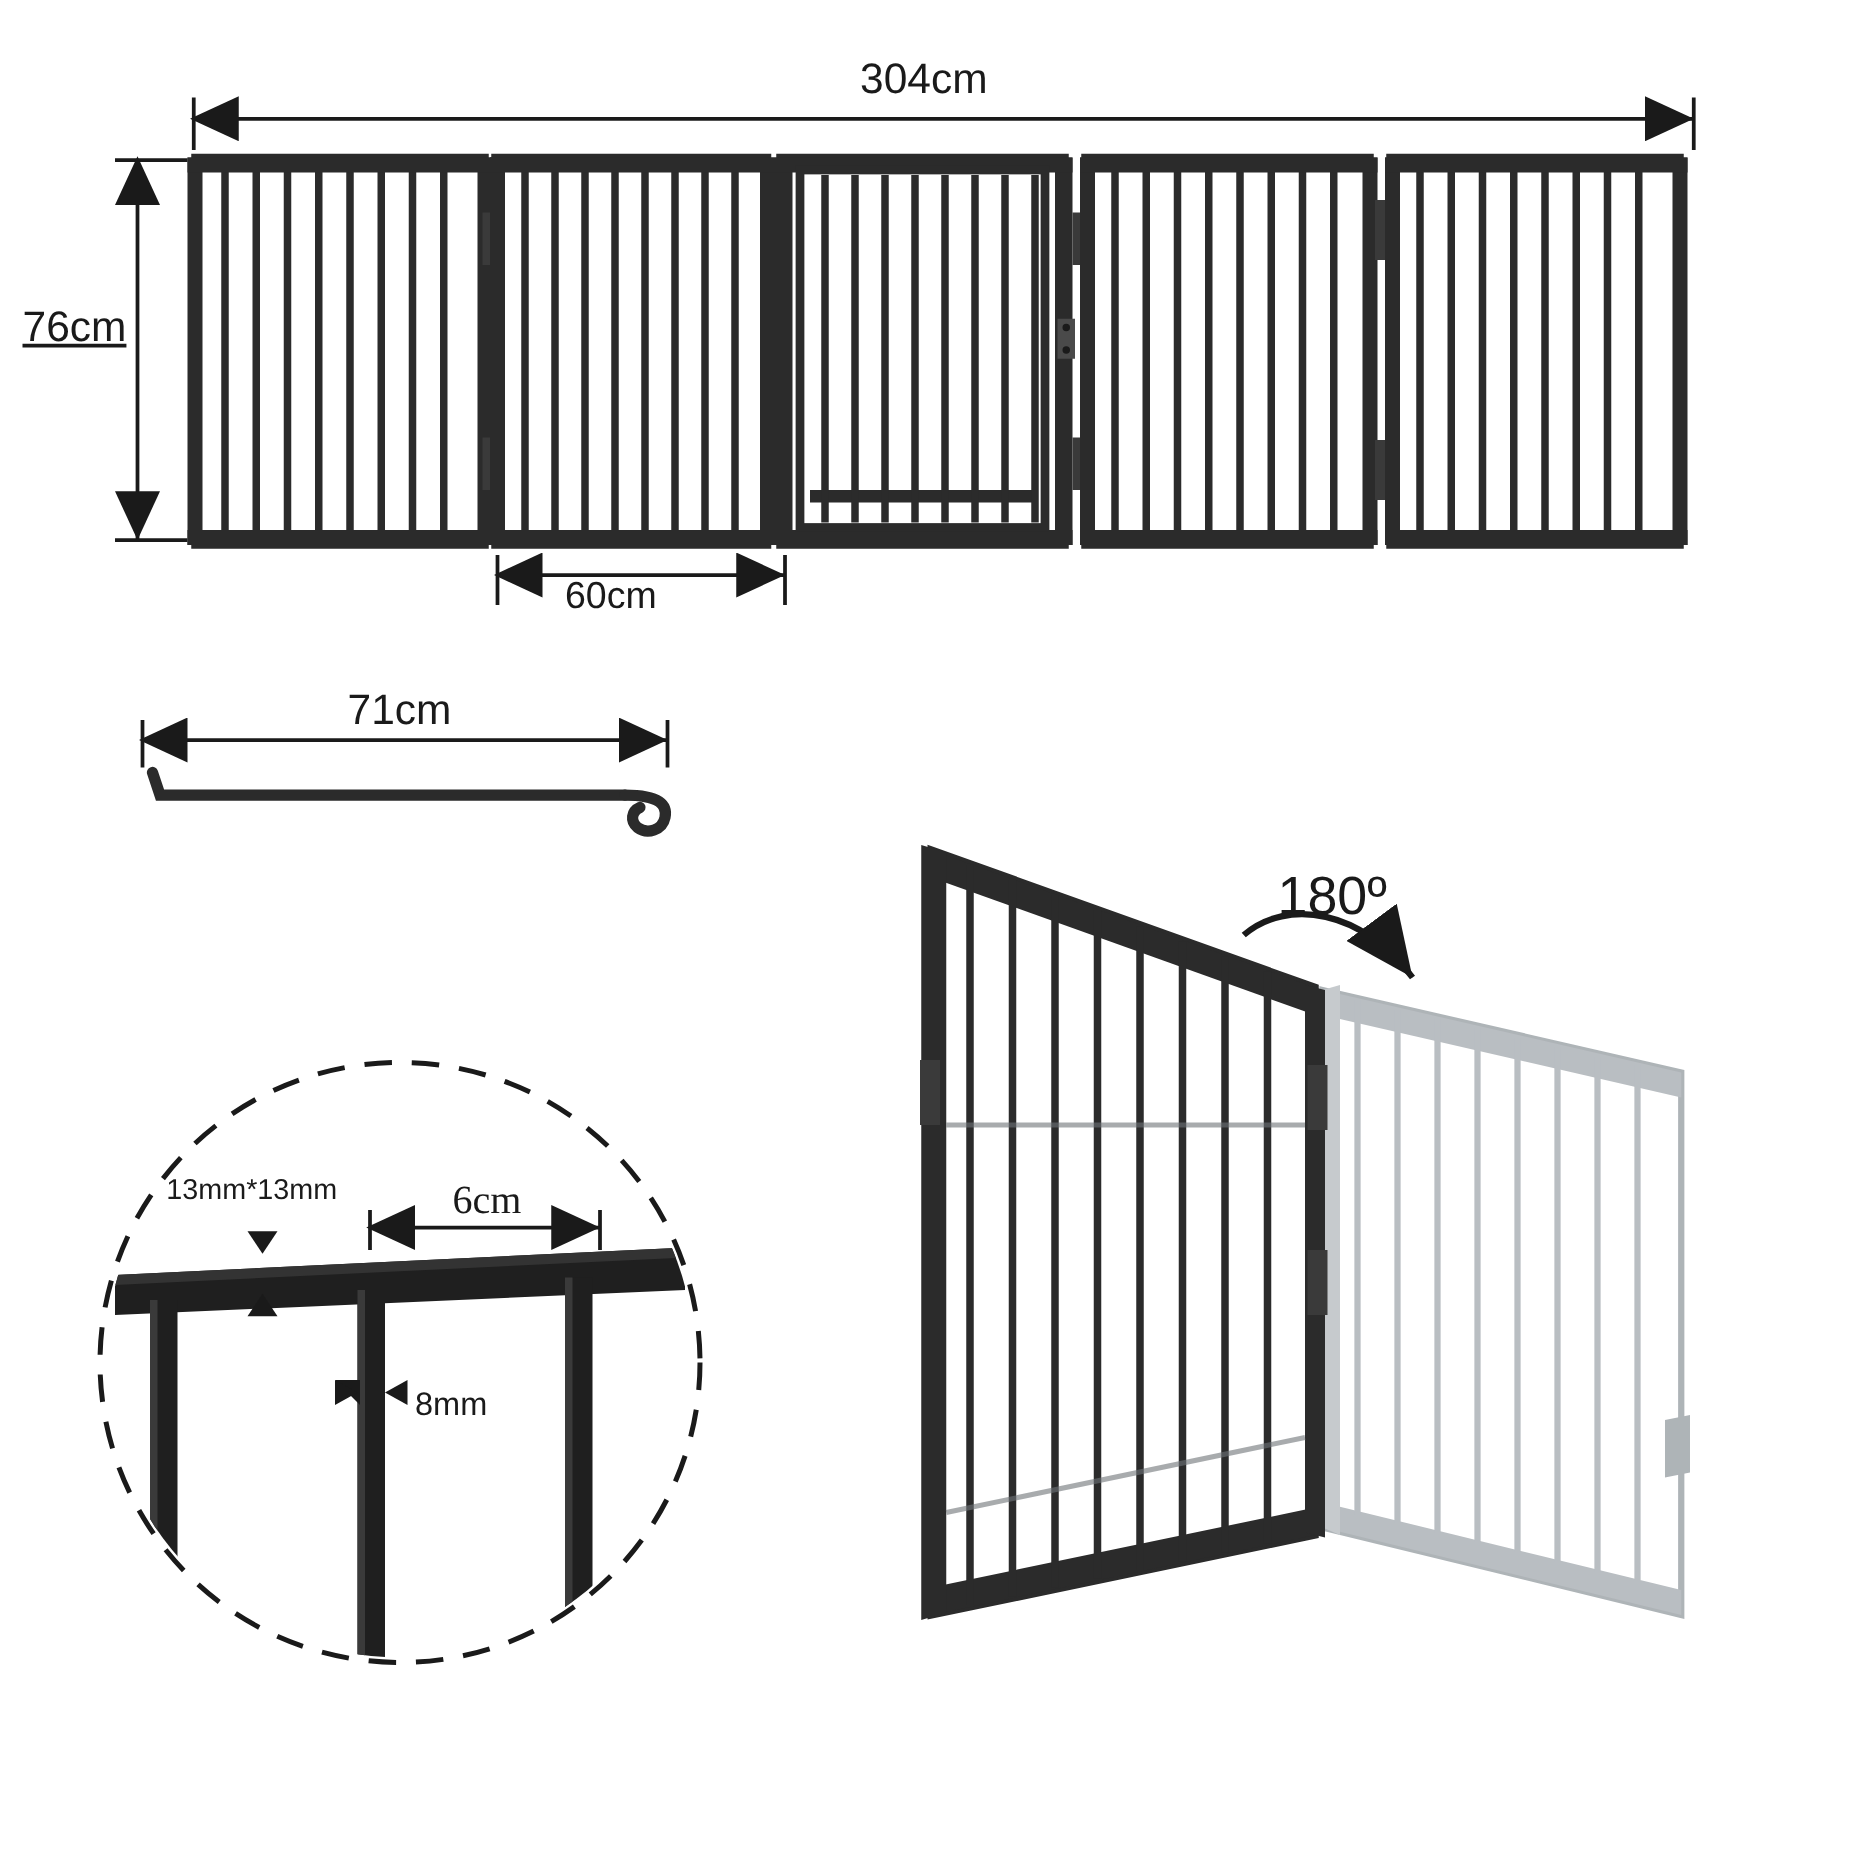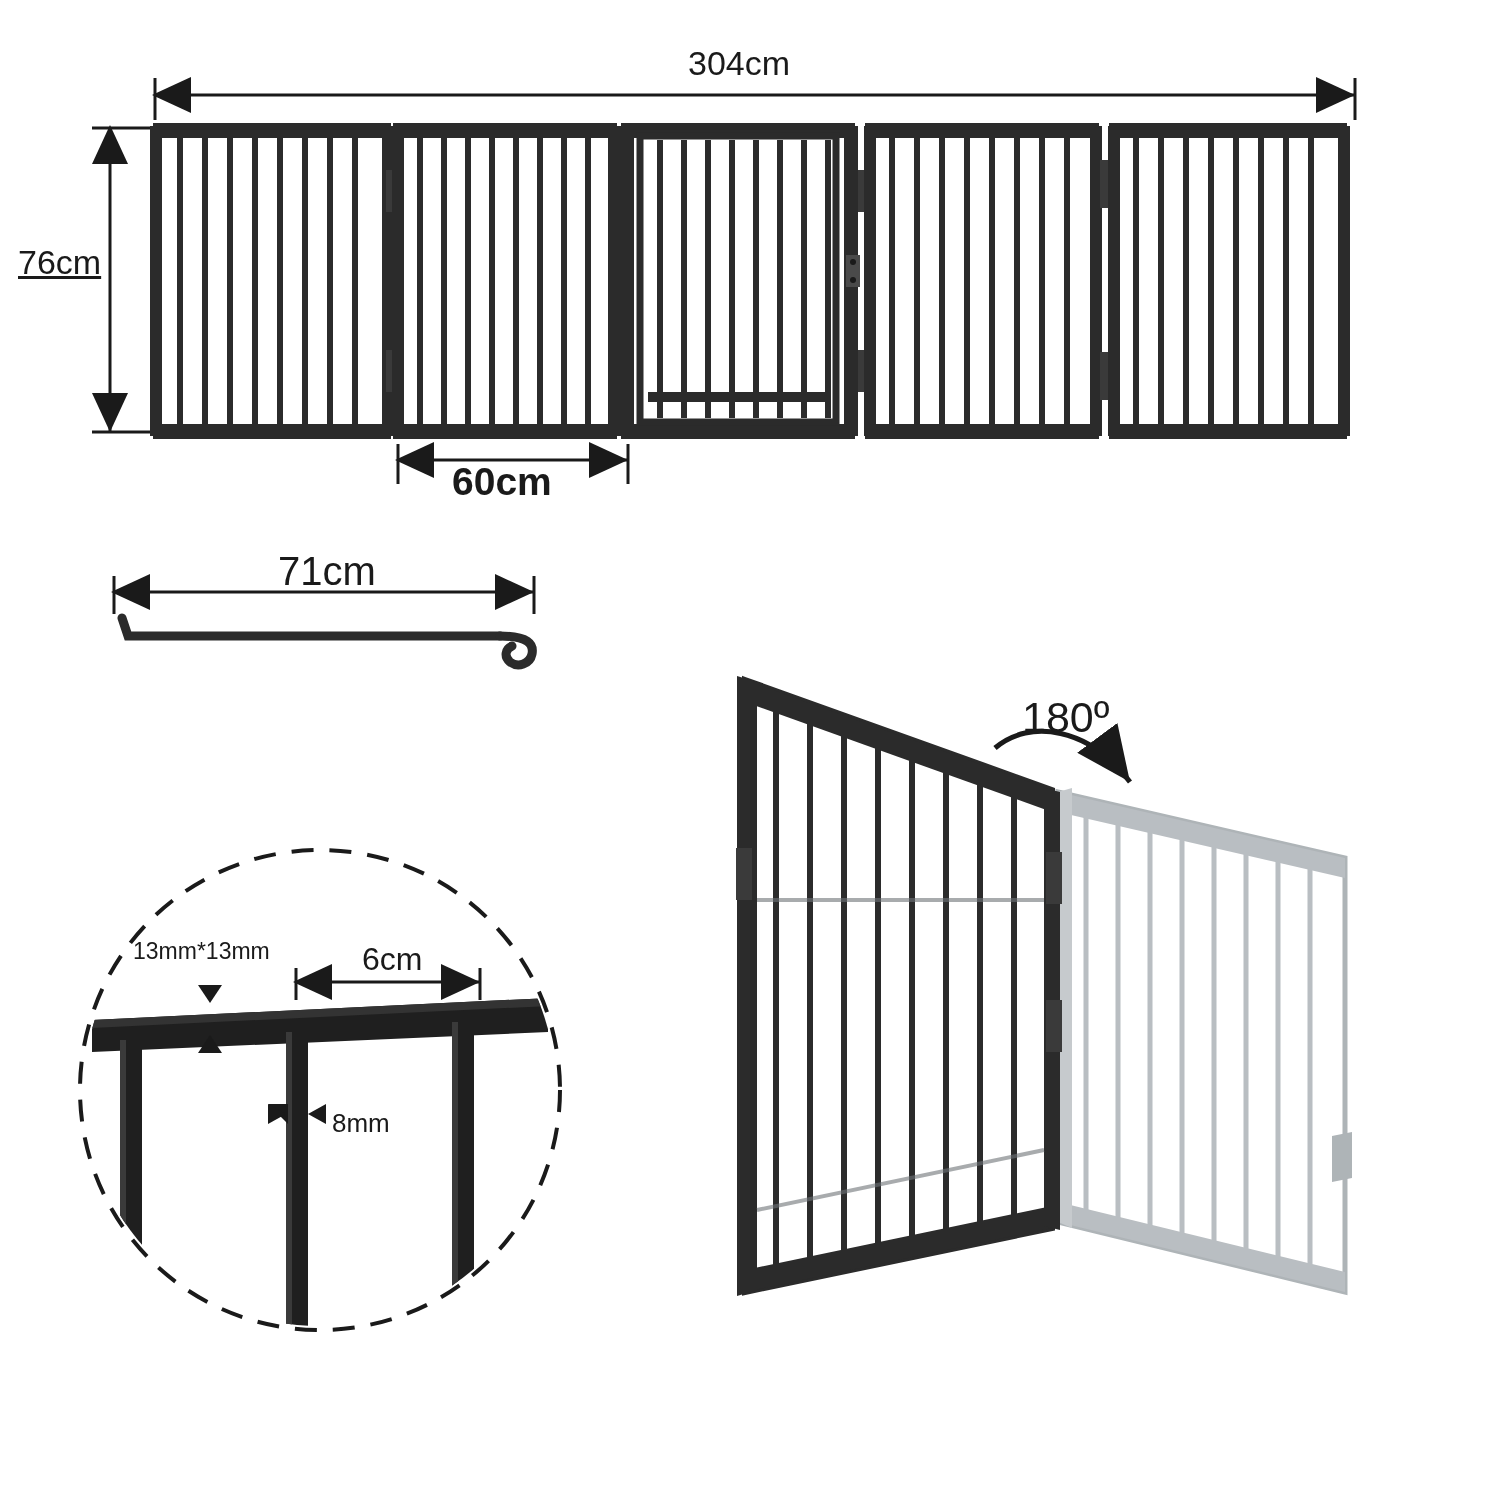--- a/index.html
+++ b/index.html
@@ -22,24 +22,24 @@
     height: 1337px;
   }
   .dim-label {
     position: absolute;
     font-family: "Liberation Sans", sans-serif;
     color: #1a1a1a;
     white-space: nowrap;
   }
   #label-304 { left: 688px; top: 44px; font-size: 34px; }
   #label-76  { left: 18px;  top: 243px; font-size: 34px; text-decoration: underline; }
-  #label-60  { left: 452px; top: 460px; font-size: 39px; font-weight: bold; }
-  #label-71  { left: 278px; top: 549px; font-size: 40px; }
+  #label-60  { left: 452px; top: 460px; font-size: 30px; }
+  #label-71  { left: 278px; top: 549px; font-size: 34px; }
   #label-180 { left: 1022px; top: 693px; font-size: 43px; }
-  #label-6cm { left: 362px; top: 941px; font-size: 32px; }
+  #label-6cm { left: 362px; top: 941px; font-size: 32px; font-family: Liberation Serif, serif; }
   #label-13mm{ left: 133px; top: 938px; font-size: 23px; }
   #label-8mm { left: 332px; top: 1108px; font-size: 26px; }
 
   svg.art { position: absolute; left: 0; top: 0; }
 </style>
 </head>
 <body>
 
 <div class="stage">
 

